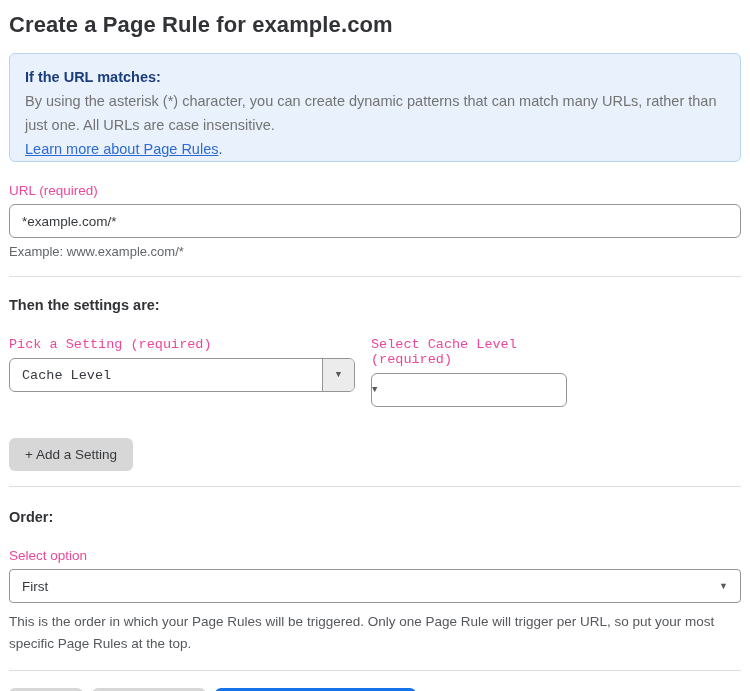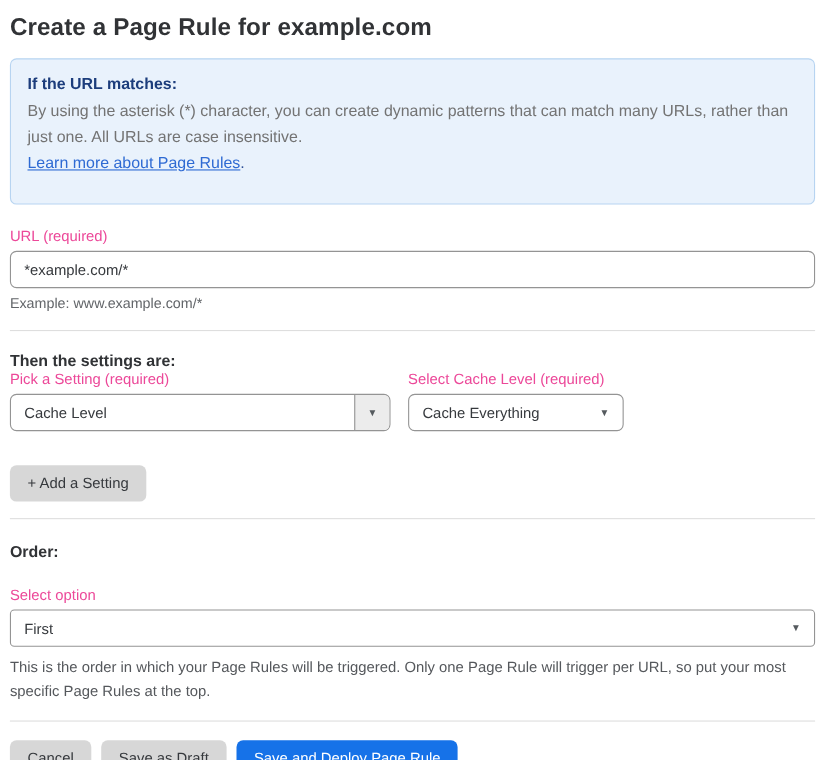--- a/index.html
+++ b/index.html
@@ -14,21 +14,21 @@
     font-size: 22px;
     font-weight: bold;
     color: #313336;
     letter-spacing: 0.1px;
   }
   .info-box {
     margin-top: 15px;
     background: #e9f2fc;
     border: 1px solid #b7d4f1;
     border-radius: 6px;
-    padding: 11px 15px 24px 15px;
+    padding: 11px 15px 0 15px;
     font-size: 14.5px;
     line-height: 24px;
   }
   .info-heading { font-weight: bold; color: #1c3d7c; }
   .info-body { color: #737373; max-width: 700px; }
   .info-link { color: #2e6ad3; text-decoration: underline; cursor: pointer; }
   .info-link-suffix { color: #2e4f96; }
 
   .field-label {
     font-size: 13.5px;
@@ -60,20 +60,22 @@
   }
   .divider-1 { margin-top: 17px; }
   .section-heading {
     font-size: 14.5px;
     font-weight: bold;
     color: #313336;
   }
   .settings-heading { margin-top: 20px; }
   .settings-row {
     display: flex;
+    margin-top: 24px;
+    font-family: Liberation Mono, monospace;
   }
   .settings-col-1 { width: 346px; margin-right: 16px; }
   .settings-col-2 { width: 196px; }
 
   .dropdown {
     height: 34px;
     border: 1px solid #949494;
     border-radius: 6px;
     background: #ffffff;
     display: flex;
@@ -161,21 +163,20 @@
     <div class="dropdown">
       <span class="dropdown-value">Cache Level</span>
       <span class="dropdown-arrow-seg">
         <span class="caret">▼</span>
       </span>
     </div>
   </div>
   <div class="settings-col-2">
     <div class="field-label">Select Cache Level (required)</div>
     <div class="dropdown">
-      <span class="dropdown-value">Cache Everything</span>
       <span class="caret dropdown-inline-arrow">▼</span>
     </div>
   </div>
 </div>
 
 <button class="btn btn-gray add-setting-btn">+ Add a Setting</button>
 
 <hr class="divider divider-2">
 
 <h2 class="section-heading order-heading">Order:</h2>

